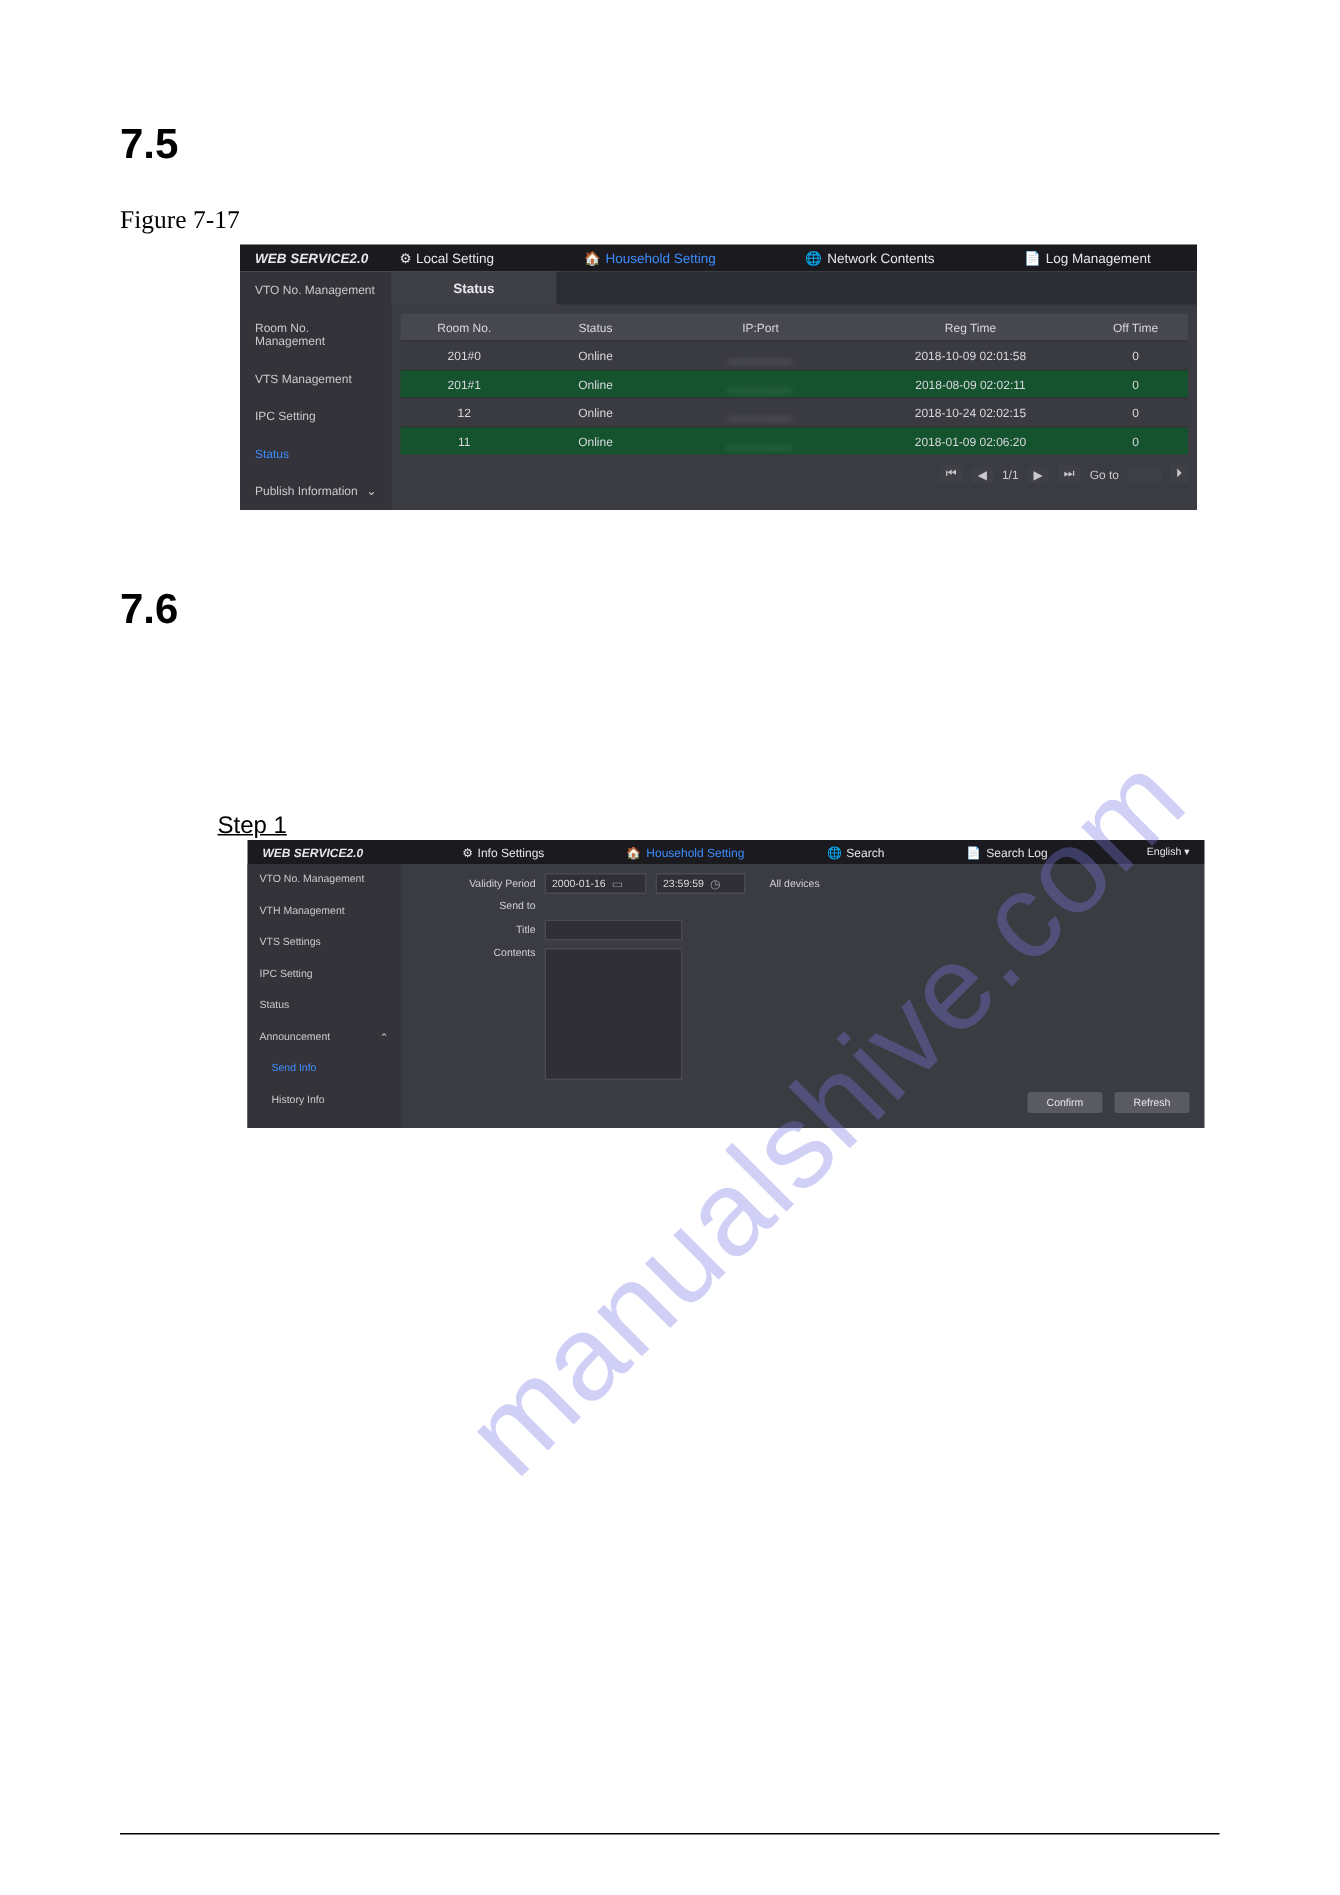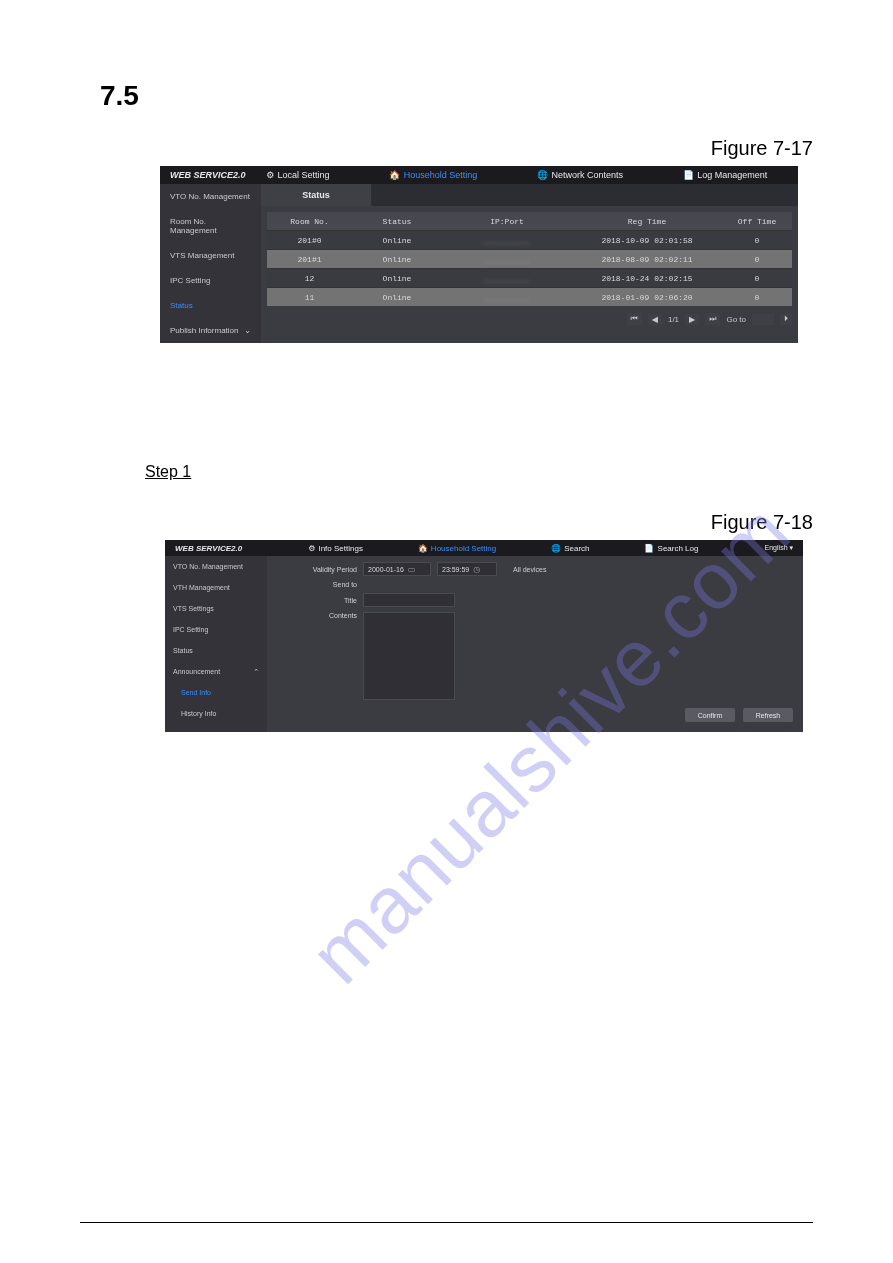--- a/index.html
+++ b/index.html
@@ -1,18 +1,18 @@
 <!DOCTYPE html>
 <html><head>
 <meta charset="utf-8">
 <style>
   html,body { margin:0; padding:0; background:#fff; font-family:Arial,Helvetica,sans-serif; color:#000; }
   .page { width:893px; min-height:1263px; margin:0 auto; position:relative; box-sizing:border-box; padding:60px 80px 40px 80px; overflow:hidden;}
-  .section-heading { font-weight:700; font-size:28px; margin-top:20px; margin-bottom:0;margin-left:20px; }
-  .figure-label { text-align:right; font-size:20px; margin:25px 0 6px 0;}
+  .section-heading { font-weight:700; font-size:28px; margin-top:20px; margin-bottom:0; }
+  .figure-label { text-align:left; font-size:17px; margin:25px 0 6px 0;font-family:Liberation Serif, serif;}
   .step { font-size:16px; text-decoration:underline; margin-top:120px; margin-bottom:0; margin-left:65px; display:inline-block; }
   .hr-bottom { position:absolute; left:80px; bottom:40px; width:733px; border-top:1px solid #000;}
   
   .watermark {
     position:absolute; left:100px; top:320px; width:700px; height:700px;
     pointer-events:none; opacity:0.35;
     font-family:Arial,Helvetica,sans-serif;
   }
   .watermark text { fill:#7b79e6; font-size:80px; font-weight:400; letter-spacing:1px;}
   
@@ -34,29 +34,29 @@
   .app17-side li { padding:8px 10px; color:#c9c9cf;}
   .app17-side li.active { color:#3e8cff;}
   .app17-side li .chev { float:right; color:#c9c9cf;}
   .app17-main { flex:1; background:#3b3b42; }
   .app17-main .subtab-row { display:flex;}
   .app17-main .subtab {
     background:#3f3f46; color:#e6e6ec; height:22px; width:110px;
     display:flex; align-items:center; justify-content:center; font-size:9px; font-weight:700;
   }
   .app17-main .subtab-filler { flex:1; background:#2c2c33; height:22px;}
-  .app17-table { margin:6px 6px 0 6px;font-family:Liberation Mono, monospace;}
+  .app17-table { margin:6px 6px 0 6px;}
   .app17-table .hdr, .app17-table .row {
     display:grid;
     grid-template-columns: 85px 90px 130px 150px 70px;
     align-items:center; height:18px; text-align:center;
     font-size:8px;
   }
   .app17-table .hdr { background:#47474f; color:#d8d8de;}
-  .app17-table .row { background:#737373; border-top:1px solid #333; color:#d8d8de;}
+  .app17-table .row { background:#14532d; border-top:1px solid #333; color:#d8d8de;}
   .app17-table .row:nth-child(even){ background:#3a3a41;}
   .app17-pager {
     margin:4px 6px 0 6px; height:18px; background:#3b3b42;
     display:flex; justify-content:flex-end; align-items:center; gap:6px;
     font-size:8px; color:#c9c9cf;
   }
   .app17-pager .pill { padding:1px 4px; background:#3f3f46;}
   .blur { filter:blur(2px); color:#b9b9c0; letter-spacing:1px;}
   
   .app18 {
@@ -206,25 +206,25 @@
           <span class="pill">⏭</span>
           <span>Go to</span>
           <span class="pill" style="width:14px;">&nbsp;</span>
           <span class="pill">⏵</span>
         </div>
       </div>
     </div>
   </div>
 
   
+  <div class="section-heading" style="margin-top:50px;">7.6</div>
 
   <span class="step">Step 1</span>
 
   
-  <div class="figure-label" style="margin-top:30px;">Figure 7-18</div>
 
   
   <div class="app18">
     <div class="topbar">
       <span class="brand">WEB SERVICE2.0</span>
       <div class="tabs">
         <div class="tab">
           <span>⚙</span>
           <span>Info Settings</span>
         </div>

